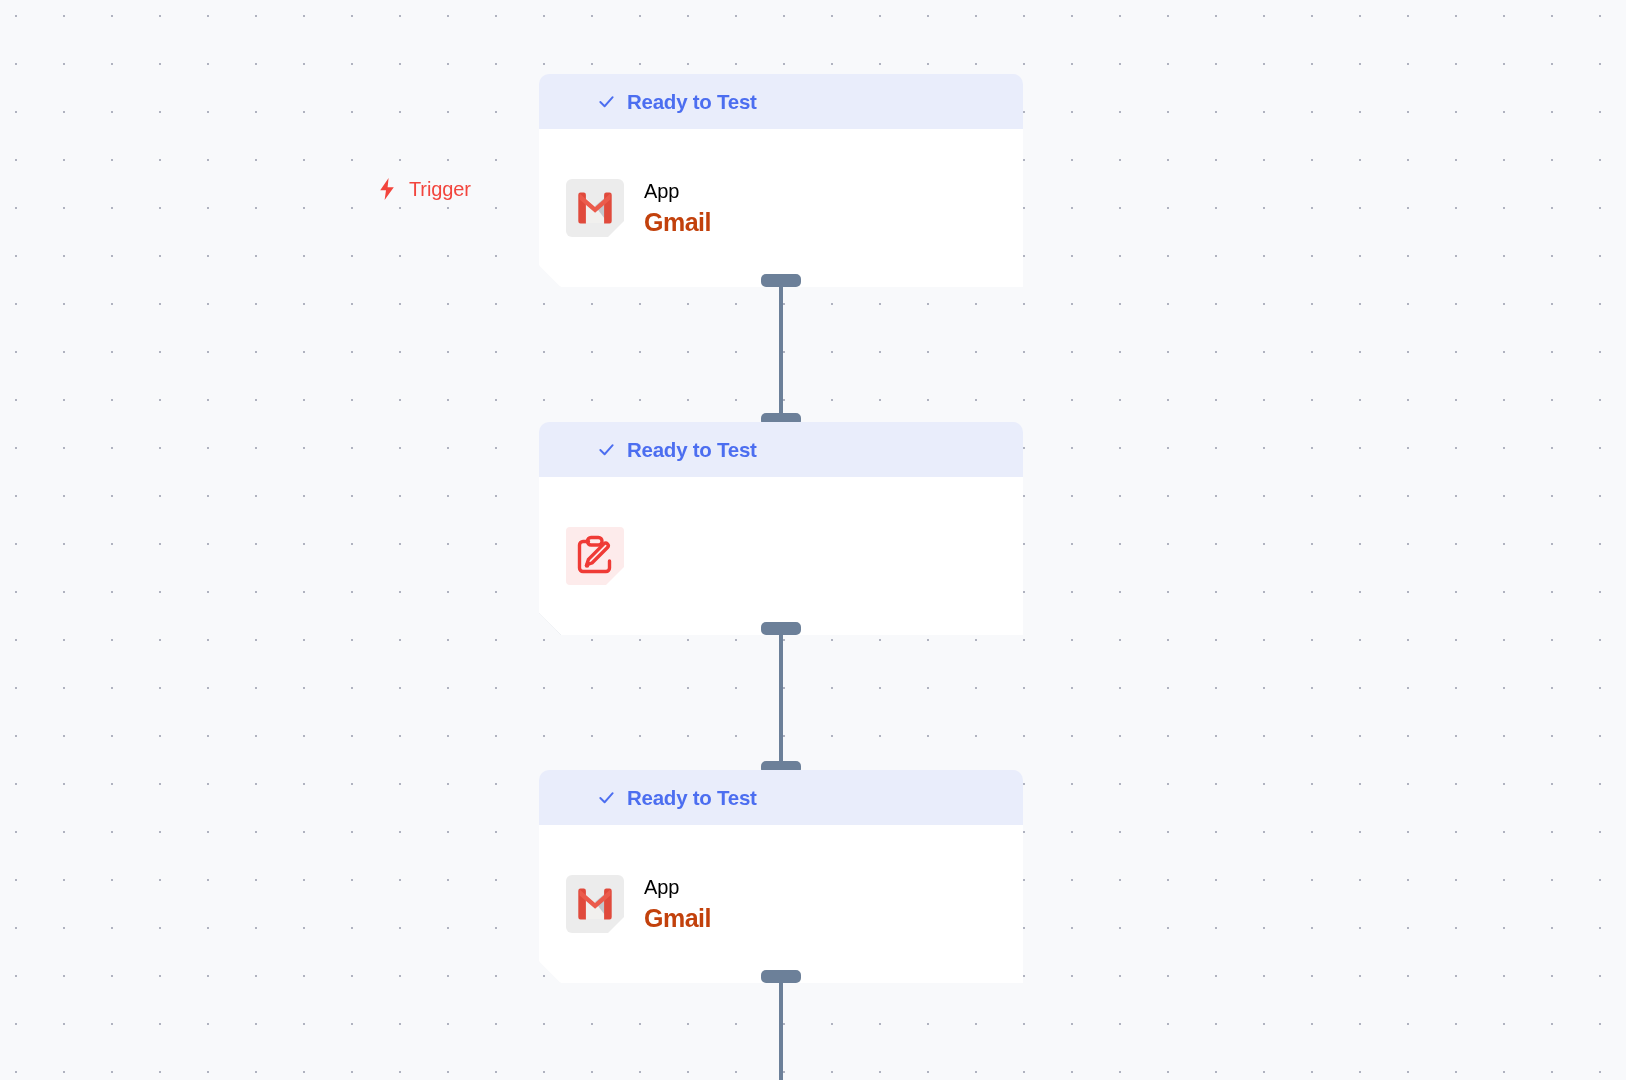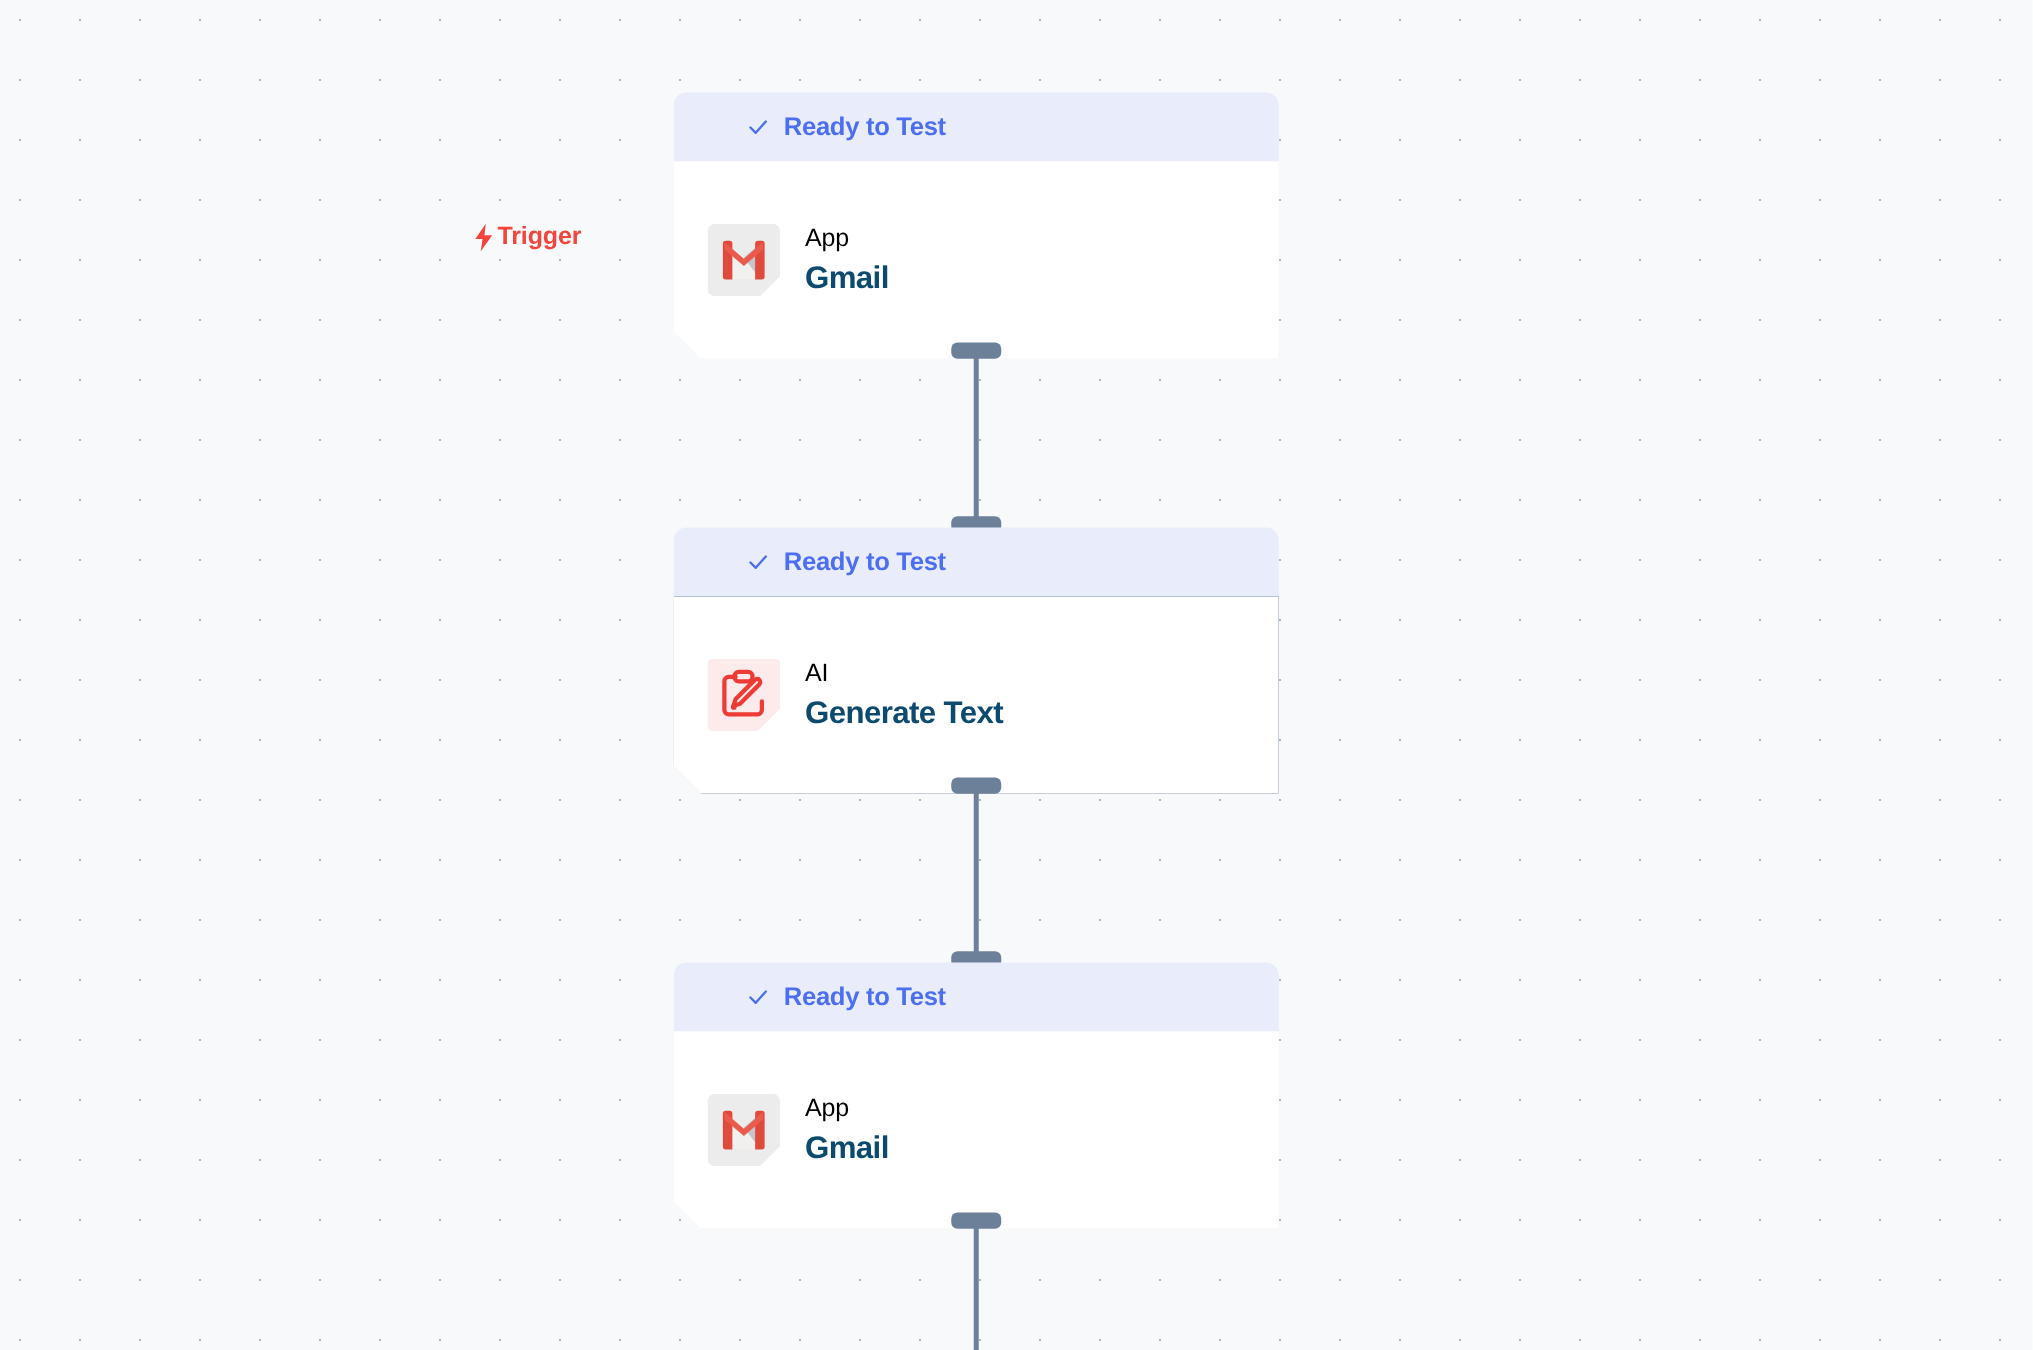--- a/index.html
+++ b/index.html
@@ -20,25 +20,24 @@
     background-size: 48px 48px;
     background-position: 40px 40px;
   }
 
   
   .trigger-label {
     position: absolute;
     left: 378px;
     top: 178px;
     display: flex;
-    align-items: center;
-    gap: 2px;
+    gap: 13px;
     color: #f2453d;
     font-size: 20px;
-    font-weight: 700;
+    font-weight: 400;
     letter-spacing: -0.1px;
     white-space: nowrap;
   }
   .bolt-icon { display: block; width: 18px; height: 22px; }
 
   
   .node {
     position: absolute;
     width: 484px;
   }
@@ -101,21 +100,21 @@
 
   .node-text { display: flex; flex-direction: column; gap: 2px; }
   .node-kind {
     color: #000000;
     font-size: 20px;
     font-weight: 400;
     letter-spacing: -0.1px;
     line-height: 26px;
   }
   .node-title {
-    color: #0c4a6e;
+    color: #c2410c;
     font-size: 25px;
     font-weight: 700;
     letter-spacing: -0.5px;
     line-height: 32px;
   }
 
   
   .connector { position: absolute; left: 761px; width: 40px; }
   .port {
     position: absolute;
@@ -199,24 +198,20 @@
         <svg viewBox="0 0 58 58" aria-hidden="true">
           <path d="M0 4 a4 4 0 0 1 4 -4 h50 a4 4 0 0 1 4 4 v36 l-18 18 h-36 a4 4 0 0 1 -4 -4 z" fill="#fdebeb"></path>
           <g fill="none" stroke="#ef3b36" stroke-width="3.4" stroke-linecap="round" stroke-linejoin="round">
             <path d="M22.5 14.5 H17 a3.5 3.5 0 0 0 -3.5 3.5 v23 a3.5 3.5 0 0 0 3.5 3.5 h23 a3.5 3.5 0 0 0 3.5 -3.5 v-7"></path>
             <rect x="21.5" y="10.5" width="14.5" height="7.5" rx="3.5"></rect>
             <path d="M41.5 20.5 L26 36 l-5.2 1.6 1.6 -5.2 15.5 -15.5 a2.6 2.6 0 0 1 3.6 0 l0 0 a2.6 2.6 0 0 1 0 3.6 z"></path>
           </g>
           <circle cx="21" cy="38.5" r="2.3" fill="#ef3b36"></circle>
         </svg>
       </div>
-      <div class="node-text">
-        <span class="node-kind">AI</span>
-        <span class="node-title">Generate Text</span>
-      </div>
     </div>
   </div>
 
   <div class="connector" style="top:622px; height:152px;">
     <div class="port" style="top:0;"></div>
     <div class="conn-line" style="top:10px; height:132px;"></div>
     <div class="port" style="top:139px;"></div>
   </div>
 
   <div class="node" style="left:539px; top:770px;">

